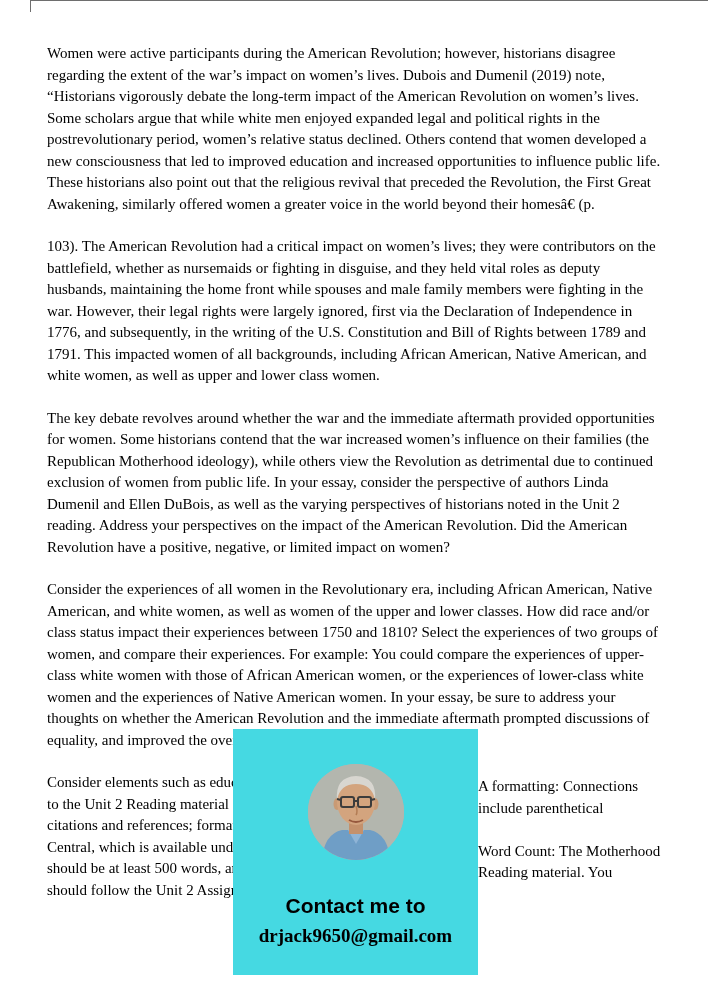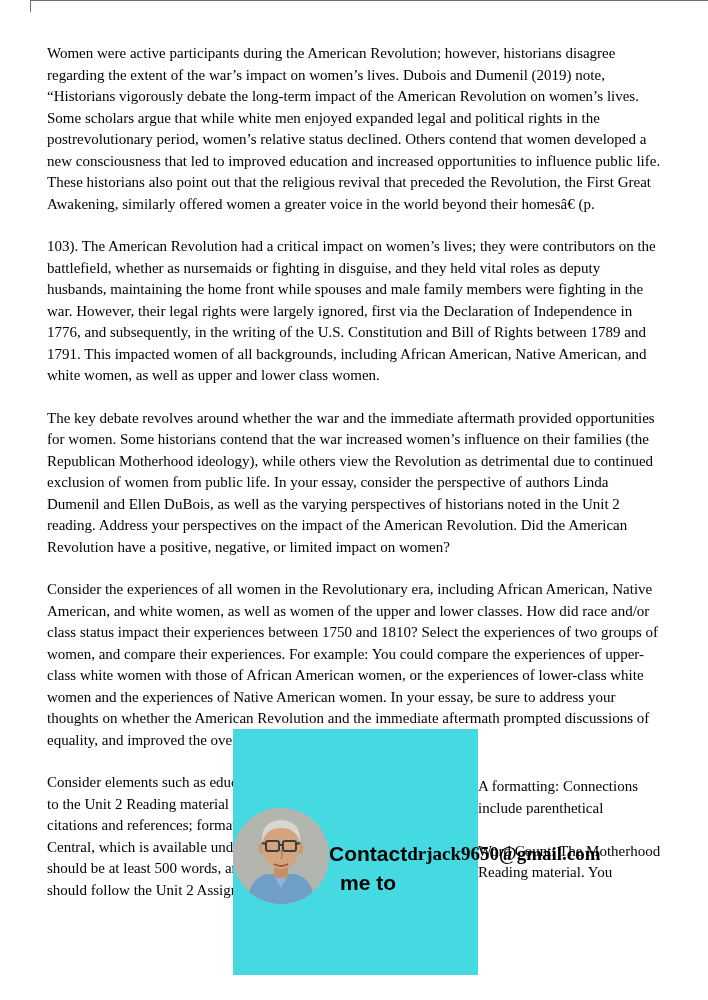--- a/index.html
+++ b/index.html
@@ -15,21 +15,21 @@
     font-size:15px; line-height:21.5px; text-align:left;margin-top:9px;
   }
   .para { margin:0 0 21px 0; }
 
   .frag-para { position:absolute; left:0; top:729px; width:614px; }
   .frag-line { position:relative; height:21.5px; white-space:nowrap; overflow:hidden; }
   .frag-line .right-frag { position:absolute; left:431px; top:4px;text-align:right; }
 
   .contact-overlay {
     position:absolute; left:233px; top:729px; width:245px; height:246px;
-    background:#45d9e2; display:flex; align-items:center;
+    background:#45d9e2; display:flex; flex-direction:column; align-items:center;justify-content:center;
   }
   .avatar {
     width:96px; height:96px; border-radius:50%; overflow:hidden;
     margin-top:8px; background:#b3b6ae; flex:0 0 auto;
   }
   .avatar svg { display:block; }
   .contact-heading {
     margin-top:31px; text-align:center;
     font-family:"Liberation Sans", sans-serif; font-weight:700;
     font-size:21px; line-height:29px; color:#000;

